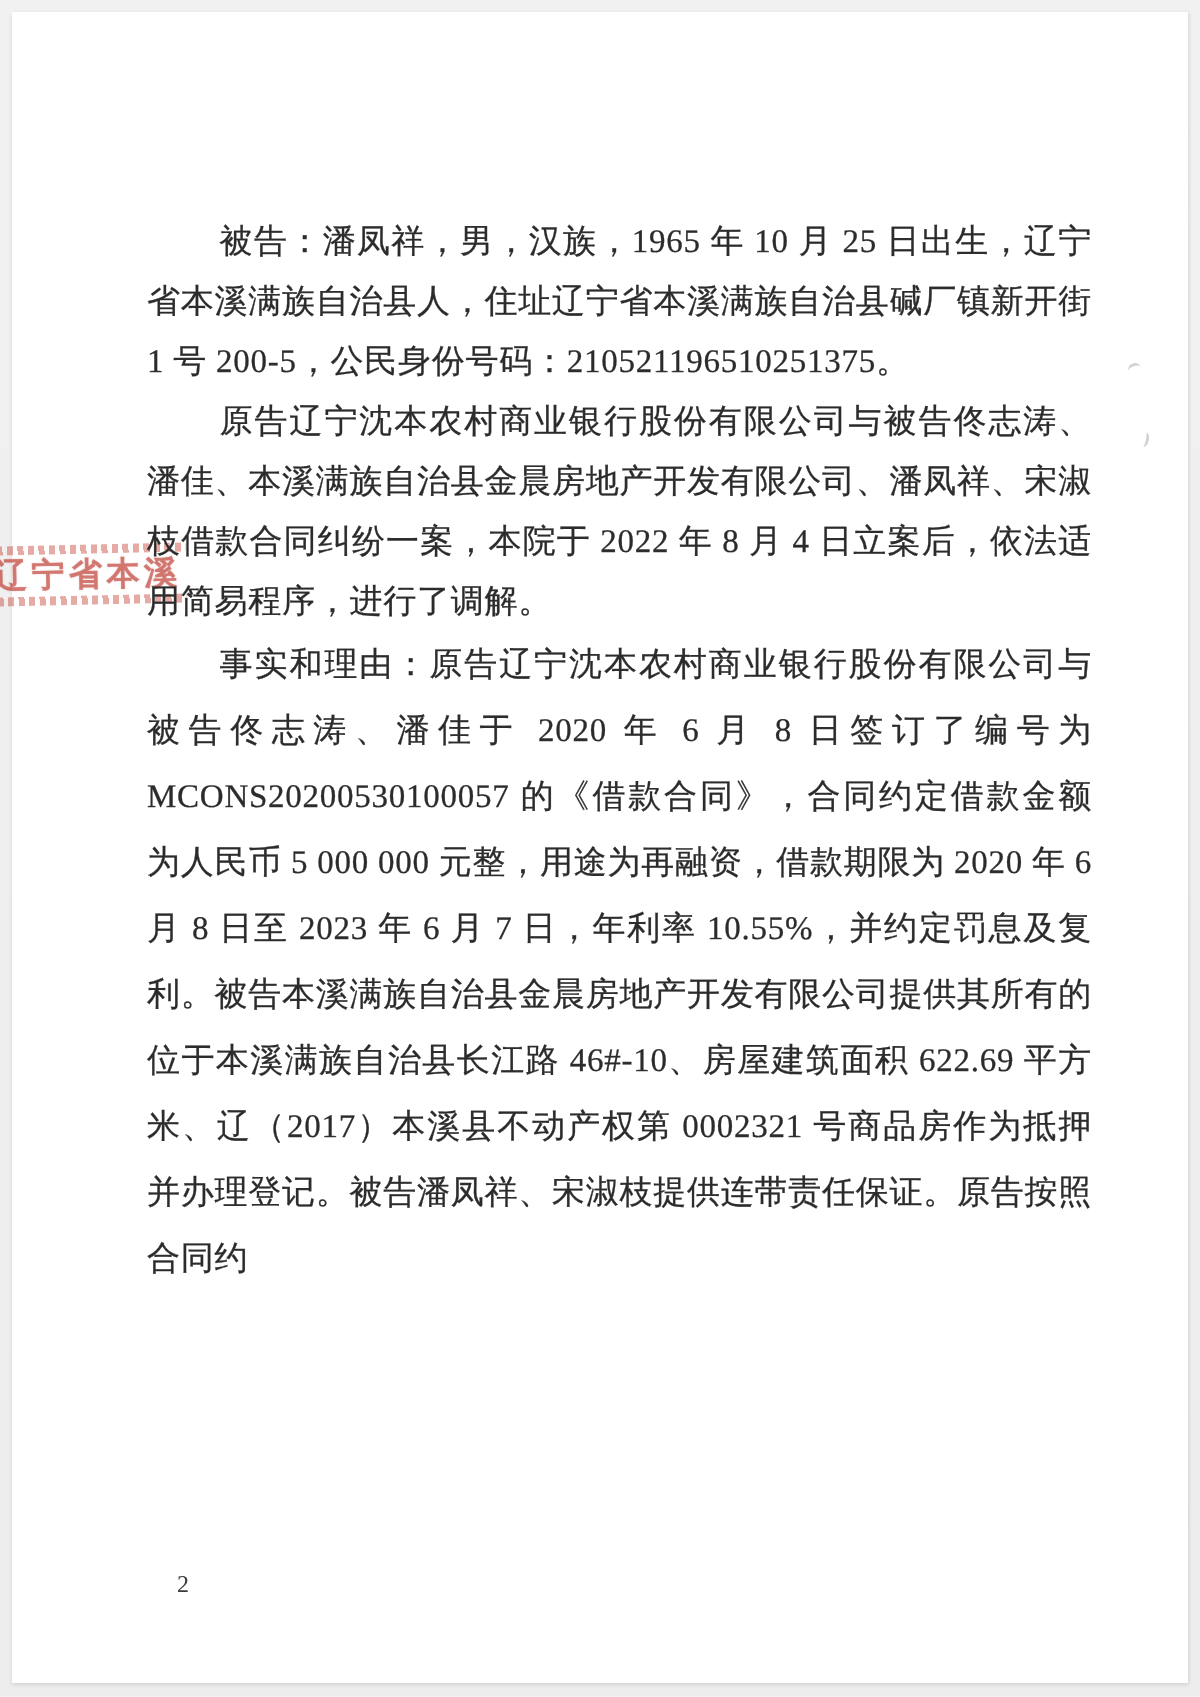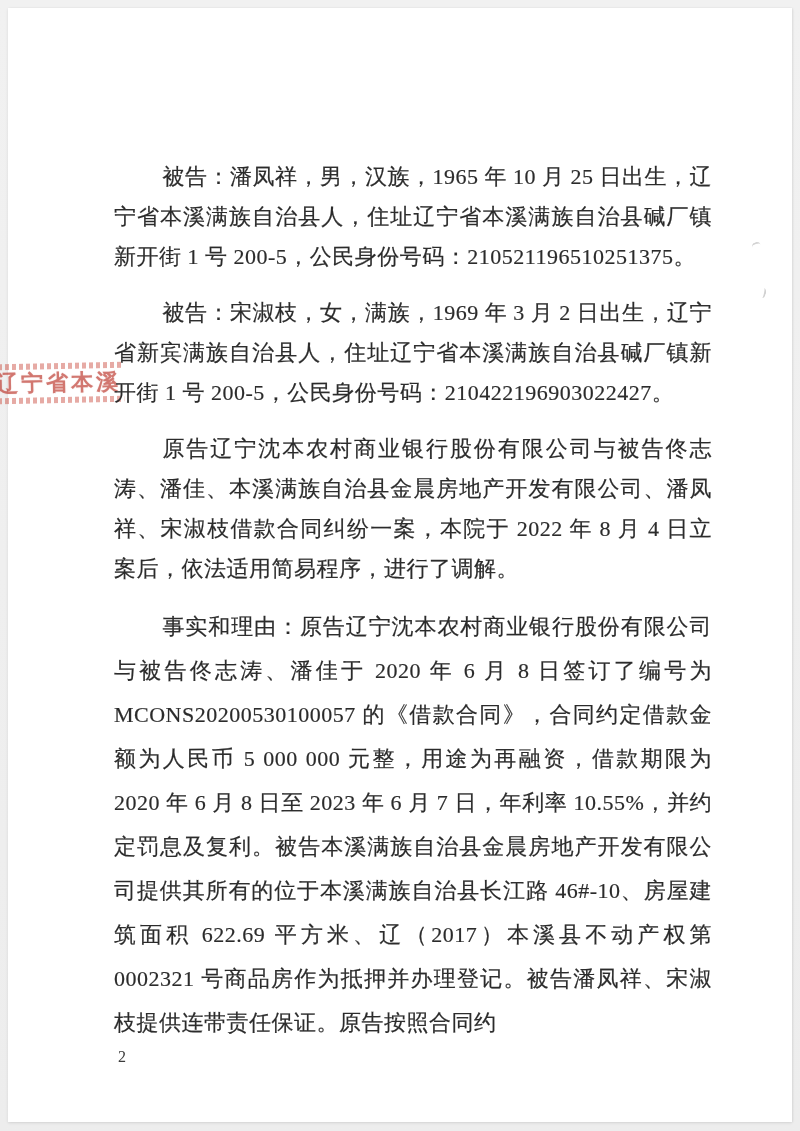--- a/index.html
+++ b/index.html
@@ -32,21 +32,21 @@
     top: 0;
     width: 630px;
     padding-top: 133px;
     color: #2b2b2b;
     font-size: 22px;
     text-align: justify;
     letter-spacing: 0.5px;
     -webkit-text-stroke: 0.2px #3a3a3a;
   }
   .para {
-    margin: 16px;
+    margin: 0;
     line-height: 40px;
     text-indent: 2.2em;
   }
   .para.facts {
     line-height: 44px;
   }
   
   .stamp {
     position: absolute;
     left: -16px;
@@ -114,21 +114,20 @@
   <div class="page">
 
     <div class="stamp">
       <div class="stamp-row"></div>
       <div class="stamp-main">辽宁省本溪</div>
       <div class="stamp-row"></div>
     </div>
 
     <div class="content">
       <p class="para">被告：潘凤祥，男，汉族，1965 年 10 月 25 日出生，辽宁省本溪满族自治县人，住址辽宁省本溪满族自治县碱厂镇新开街 1 号 200-5，公民身份号码：210521196510251375。</p>
-      <p class="para">被告：宋淑枝，女，满族，1969 年 3 月 2 日出生，辽宁省新宾满族自治县人，住址辽宁省本溪满族自治县碱厂镇新开街 1 号 200-5，公民身份号码：210422196903022427。</p>
       <p class="para">原告辽宁沈本农村商业银行股份有限公司与被告佟志涛、潘佳、本溪满族自治县金晨房地产开发有限公司、潘凤祥、宋淑枝借款合同纠纷一案，本院于 2022 年 8 月 4 日立案后，依法适用简易程序，进行了调解。</p>
       <p class="para facts">事实和理由：原告辽宁沈本农村商业银行股份有限公司与被告佟志涛、潘佳于 2020 年 6 月 8 日签订了编号为 MCONS20200530100057 的《借款合同》，合同约定借款金额为人民币 5 000 000 元整，用途为再融资，借款期限为 2020 年 6 月 8 日至 2023 年 6 月 7 日，年利率 10.55%，并约定罚息及复利。被告本溪满族自治县金晨房地产开发有限公司提供其所有的位于本溪满族自治县长江路 46#-10、房屋建筑面积 622.69 平方米、辽（2017）本溪县不动产权第 0002321 号商品房作为抵押并办理登记。被告潘凤祥、宋淑枝提供连带责任保证。原告按照合同约</p>
     </div>
 
     <div class="page-number">2</div>
 
     <div class="speck speck-1"></div>
     <div class="speck speck-2"></div>
   </div>
 </div>

